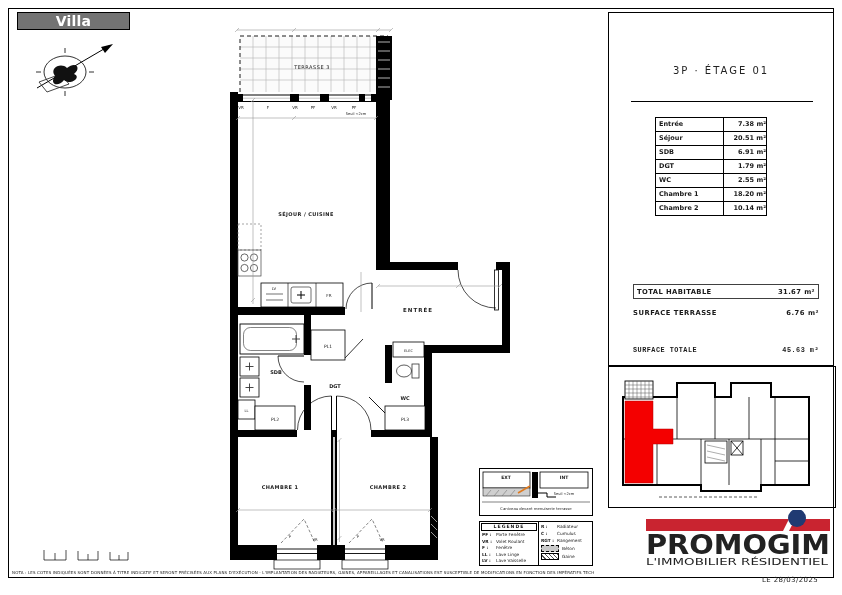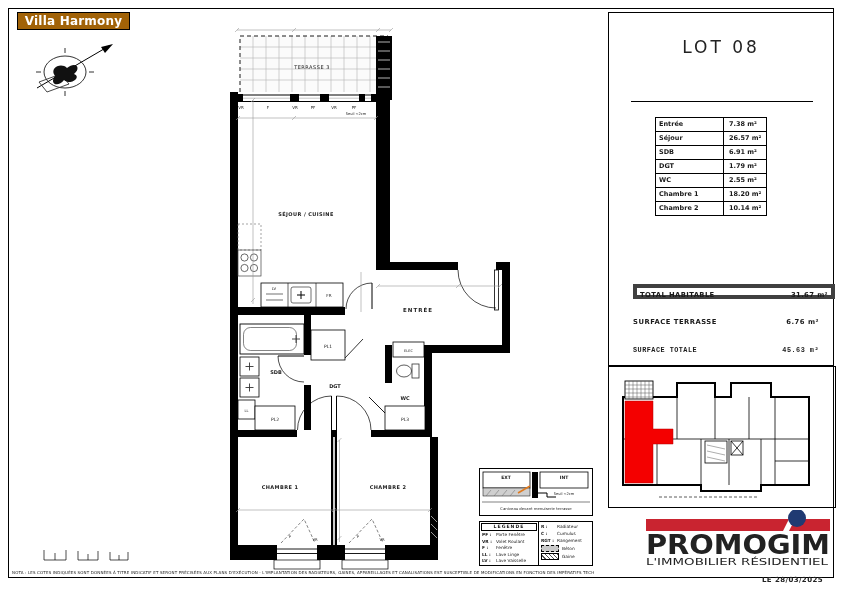--- a/index.html
+++ b/index.html
@@ -1,40 +1,40 @@
 <!DOCTYPE html>
 <html><head>
 <meta charset="utf-8">
 <style>
   html,body{margin:0;padding:0;background:#fff;width:842px;height:595px;overflow:hidden;
     font-family:"DejaVu Sans",sans-serif;color:#1a1a1a;position:relative;}
   .abs{position:absolute;box-sizing:border-box;}
   .frame{border:1px solid #000;}
   
-  .banner{left:17px;top:12px;width:113px;height:18px;background:#a16207;border:1px solid #000;
-    color:#fff;font-size:12px;font-weight:bold;text-align:center;line-height:16px;letter-spacing:.2px;}
+  .banner{left:17px;top:12px;width:113px;height:18px;background:#737373;border:1px solid #000;
+    color:#fff;font-size:14px;font-weight:bold;text-align:center;line-height:16px;letter-spacing:.2px;}
   
   .tblock{left:608px;top:12px;width:226px;height:354px;border:1px solid #000;}
   .lot-title{left:0;top:24px;width:100%;text-align:center;font-size:17px;letter-spacing:3px;color:#222;}
   .lot-sub{left:0;top:52px;width:100%;text-align:center;font-size:10px;letter-spacing:2px;color:#222;}
   .tb-rule{left:22px;top:88px;width:182px;border-top:1px solid #000;}
   .rooms{left:46px;top:104px;width:112px;border:1px solid #000;font-size:6.5px;font-weight:bold;}
   .rrow{display:flex;height:13px;border-bottom:1px solid #000;}
   .rrow:last-child{border-bottom:none;}
   .rlabel{width:64px;border-right:1px solid #000;padding:2px 0 0 3px;}
-  .rvalue{flex:1;padding:2px 0 0 5px;}
-  .totbox{left:24px;top:271px;width:202px;height:15px;border:4px solid #404040;display:flex;
+  .rvalue{flex:1;padding:2px 0 0 5px;text-align:right;}
+  .totbox{left:24px;top:271px;width:186px;height:15px;border:1px solid #404040;display:flex;
     justify-content:space-between;font-size:6.8px;font-weight:bold;padding:2.5px 3px 0 3px;letter-spacing:.4px;}
   .surfline{left:24px;width:186px;display:flex;justify-content:space-between;font-size:6.8px;
     font-weight:bold;letter-spacing:.5px;}
   
   .keyplan{left:608px;top:366px;width:228px;height:142px;border:1px solid #000;}
   
   .logo{left:646px;top:510px;width:184px;height:58px;}
-  .dateline{left:762px;top:576px;width:70px;font-size:7px;font-weight:bold;letter-spacing:.4px;color:#222;}
+  .dateline{left:762px;top:576px;width:70px;font-size:7px;font-weight:normal;letter-spacing:.4px;color:#222;}
   .disclaimer{left:12px;top:570px;width:582px;font-size:4px;letter-spacing:.15px;color:#222;
     white-space:nowrap;overflow:hidden;}
   
   .detailbox{left:479px;top:468px;width:114px;height:48px;border:1px solid #000;}
   .legendbox{left:479px;top:521px;width:114px;height:45px;border:1px solid #000;display:flex;font-size:4.3px;}
   .leg-left{width:58px;border-right:1px solid #000;}
   .leg-head{border:1px solid #000;margin:1px;text-align:center;font-weight:bold;font-size:4.6px;
     letter-spacing:1px;height:6px;line-height:6px;}
   .leg-row{display:flex;height:6.6px;line-height:6.6px;padding-left:2px;}
   .leg-abbr{width:14px;font-weight:bold;}
@@ -309,31 +309,31 @@
       <span>Béton</span>
       </div>
     <div class="swatchrow">
       <span class="sw sw-gaine"></span>
       <span>Gaine</span>
       </div>
   </div>
 </div>
 
 <div class="abs tblock" style="position:absolute;">
-  <div class="abs lot-title">LOT 08</div>
+  <div class="abs lot-sub">3P · ÉTAGE 01</div>
   <div class="abs tb-rule"></div>
 
   <div class="abs rooms">
     <div class="rrow">
       <div class="rlabel">Entrée</div>
       <div class="rvalue">7.38 m²</div>
       </div>
     <div class="rrow">
       <div class="rlabel">Séjour</div>
-      <div class="rvalue">26.57 m²</div>
+      <div class="rvalue">20.51 m²</div>
       </div>
     <div class="rrow">
       <div class="rlabel">SDB</div>
       <div class="rvalue">6.91 m²</div>
       </div>
     <div class="rrow">
       <div class="rlabel">DGT</div>
       <div class="rvalue">1.79 m²</div>
       </div>
     <div class="rrow">
@@ -347,21 +347,21 @@
     <div class="rrow">
       <div class="rlabel">Chambre 2</div>
       <div class="rvalue">10.14 m²</div>
       </div>
   </div>
 
   <div class="abs totbox">
     <span>TOTAL HABITABLE</span>
     <span>31.67 m²</span>
   </div>
-  <div class="abs surfline" style="top:305px;">
+  <div class="abs surfline" style="top:296px;">
     <span>SURFACE TERRASSE</span>
     <span>6.76 m²</span>
   </div>
   <div class="abs surfline" style="top:333px;font-family:Liberation Mono, monospace;">
     <span>SURFACE TOTALE</span>
     <span>45.63 m²</span>
   </div>
 </div>
 
 <div class="abs keyplan">

